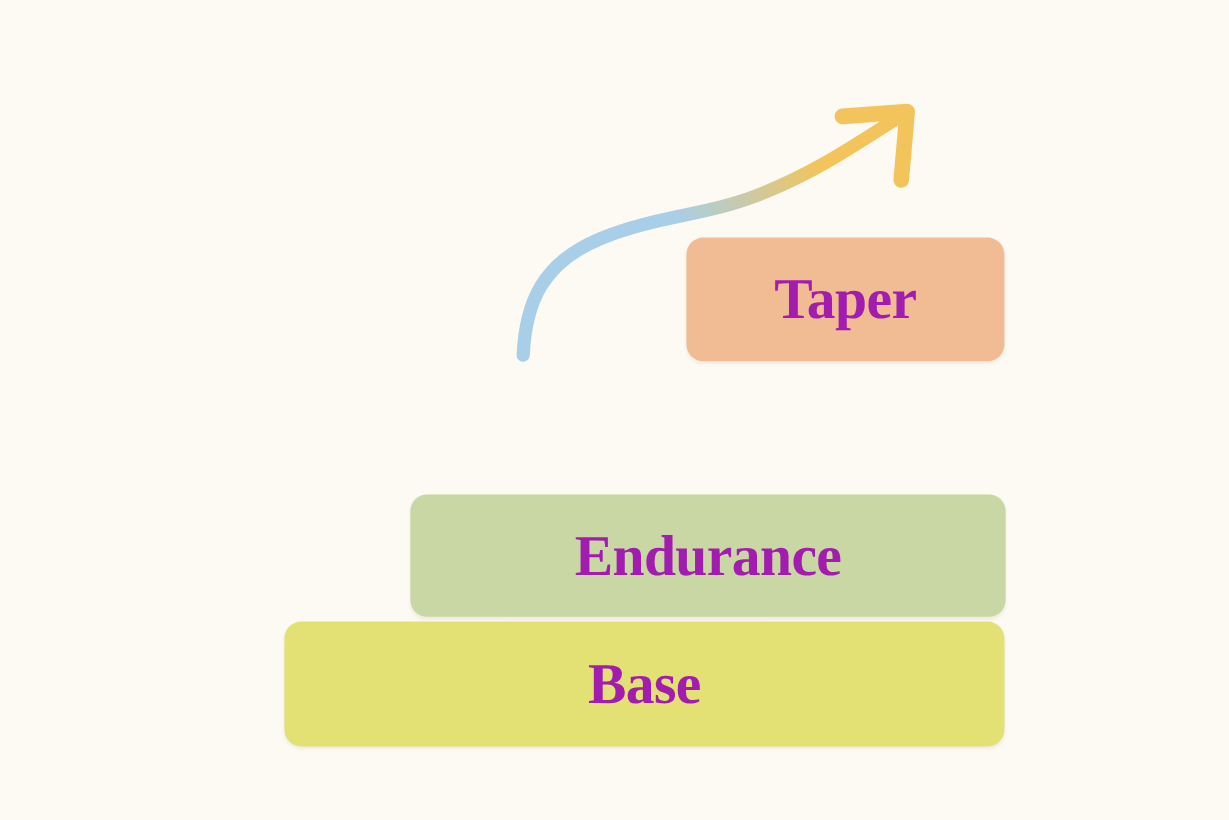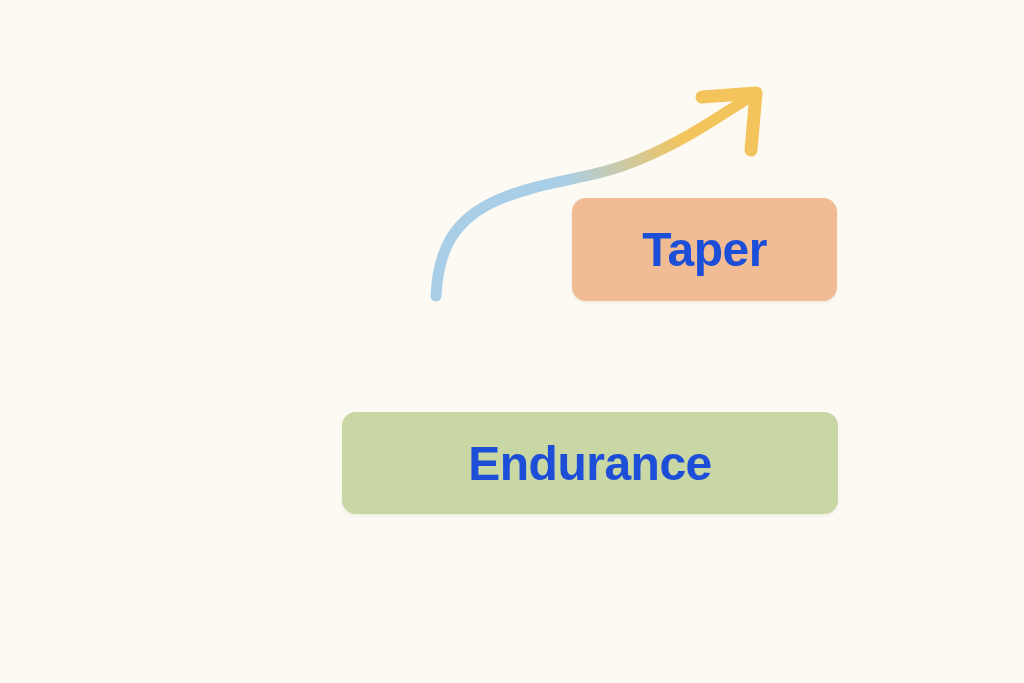--- a/index.html
+++ b/index.html
@@ -36,21 +36,21 @@
   }
   
   .block--taper       { left: 572px; top: 198px; width: 265px; height: 103px; }
   .block--specificity { left: 458px; top: 306px; width: 379px; height: 102px; }
   .block--endurance   { left: 342px; top: 412px; width: 496px; height: 102px; }
   .block--base        { left: 237px; top: 518px; width: 600px; height: 104px; }
 </style>
 </head>
 <body>
 
-<div class="canvas" style="background-color: rgb(252, 250, 243); color: #1d4ed8;">
+<div class="canvas" style="background-color: rgb(252, 250, 243); color: #a21caf; font-family: Liberation Serif, serif;">
 
   <svg class="arrow-svg" viewBox="0 0 1024 683" xmlns="http://www.w3.org/2000/svg" aria-hidden="true">
     <defs>
       <linearGradient id="arrowGrad" gradientUnits="userSpaceOnUse" x1="436" y1="296" x2="753" y2="96">
         <stop offset="0" stop-color="#A8CEE8"></stop>
         <stop offset="0.45" stop-color="#A8CEE8"></stop>
         <stop offset="0.78" stop-color="#F3C45C"></stop>
         <stop offset="1" stop-color="#F3C45C"></stop>
       </linearGradient>
     </defs>
@@ -60,14 +60,17 @@
 
   <div class="block block--taper" style="background-color: rgb(241, 188, 148);">
     <span class="block-label">Taper</span>
   </div>
 
 
   <div class="block block--endurance" style="background-color: rgb(200, 215, 164);">
     <span class="block-label">Endurance</span>
   </div>
 
+  <div class="block block--base" style="background-color: rgb(227, 225, 115);">
+    <span class="block-label">Base</span>
+  </div>
 
 </div>
 
 </body></html>

